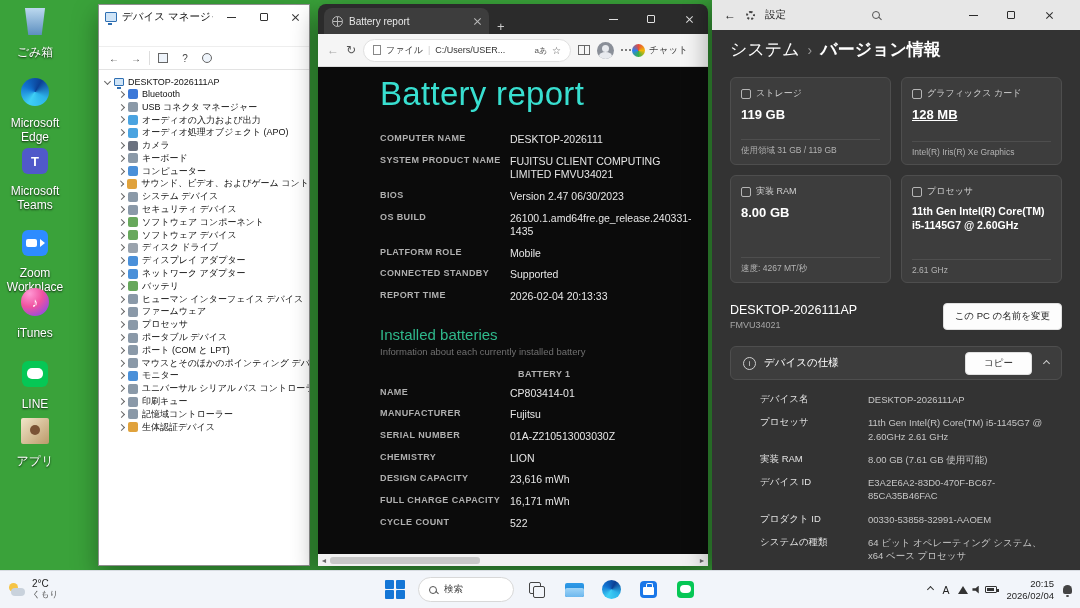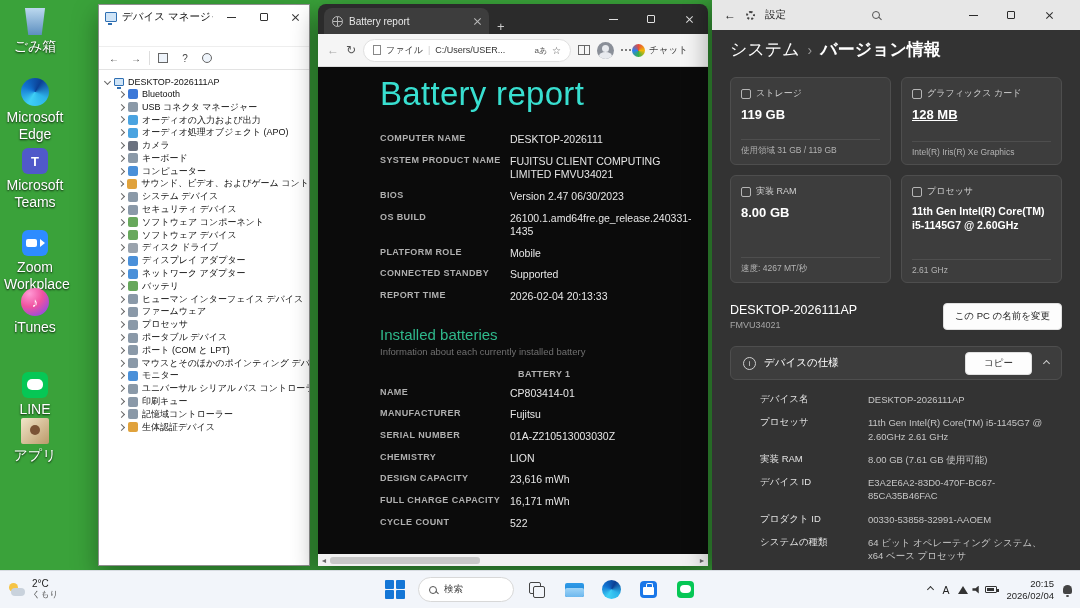--- a/index.html
+++ b/index.html
@@ -3,21 +3,21 @@
 <meta charset="utf-8">
 <style>
   html,body{margin:0;padding:0;background:#222;}
   *{box-sizing:border-box;}
   .screen{position:relative;width:1080px;height:608px;overflow:hidden;
     font-family:"Liberation Sans","DejaVu Sans",sans-serif;background:#3aa23a;}
 
   
   .dicon{position:absolute;left:4px;width:62px;text-align:center;cursor:default;}
   .dicon .ic{margin:0 auto;}
-  .dicon .lbl{margin-top:3px;font-size:14px;color:#fff;line-height:1.2;text-shadow:0 1px 2px rgba(0,0,0,.85);}
+  .dicon .lbl{margin-top:10px;font-size:12px;color:#fff;line-height:1.2;text-shadow:0 1px 2px rgba(0,0,0,.85);}
   .binic{width:24px;height:27px;background:linear-gradient(180deg,#bcd9ef,#5d8fc0);clip-path:polygon(8% 0,92% 0,78% 100%,22% 100%);}
   .edgeic{width:28px;height:28px;border-radius:50%;background:conic-gradient(from 210deg,#3fd0f5,#1173d2,#0b3f94,#2cb3ea,#3fd0f5);}
   .teamsic{width:26px;height:26px;background:#5059c9;border-radius:6px;color:#fff;font-weight:bold;font-size:13px;display:flex;align-items:center;justify-content:center;}
   .zoomic{width:26px;height:26px;background:#2d8cff;border-radius:6px;position:relative;}
   .zoomic::before{content:'';position:absolute;left:4px;top:9px;width:11px;height:8px;background:#fff;border-radius:2px;}
   .zoomic::after{content:'';position:absolute;right:3px;top:9px;width:0;height:0;border-top:4px solid transparent;border-bottom:4px solid transparent;border-left:5px solid #fff;}
   .itunesic{width:28px;height:28px;border-radius:50%;background:radial-gradient(circle at 30% 20%,#ff9ad5,#f052a0 45%,#a04bd8 80%);display:flex;align-items:center;justify-content:center;color:#fff;font-size:13px;}
   .lineic-big{width:26px;height:26px;background:#06c755;border-radius:6px;position:relative;}
   .lineic-big::before{content:'';position:absolute;left:5px;top:7px;width:16px;height:11px;background:#fff;border-radius:5px;}
   .customic{width:28px;height:26px;background:linear-gradient(135deg,#f2e6c9,#bb9a6a);border-radius:2px;position:relative;}
@@ -187,21 +187,21 @@
     <div class="lbl">Microsoft Teams</div>
   </div>
   <div class="dicon" style="top:230px">
     <div class="ic zoomic"></div>
     <div class="lbl">Zoom Workplace</div>
   </div>
   <div class="dicon" style="top:288px">
     <div class="ic itunesic">♪</div>
     <div class="lbl">iTunes</div>
   </div>
-  <div class="dicon" style="top:372px">
+  <div class="dicon" style="top:361px">
     <div class="ic lineic-big"></div>
     <div class="lbl">LINE</div>
   </div>
   <div class="dicon" style="top:418px">
     <div class="ic customic"></div>
     <div class="lbl">アプリ</div>
   </div>
 
   <div class="devmgr">
     <div class="dm-titlebar">

